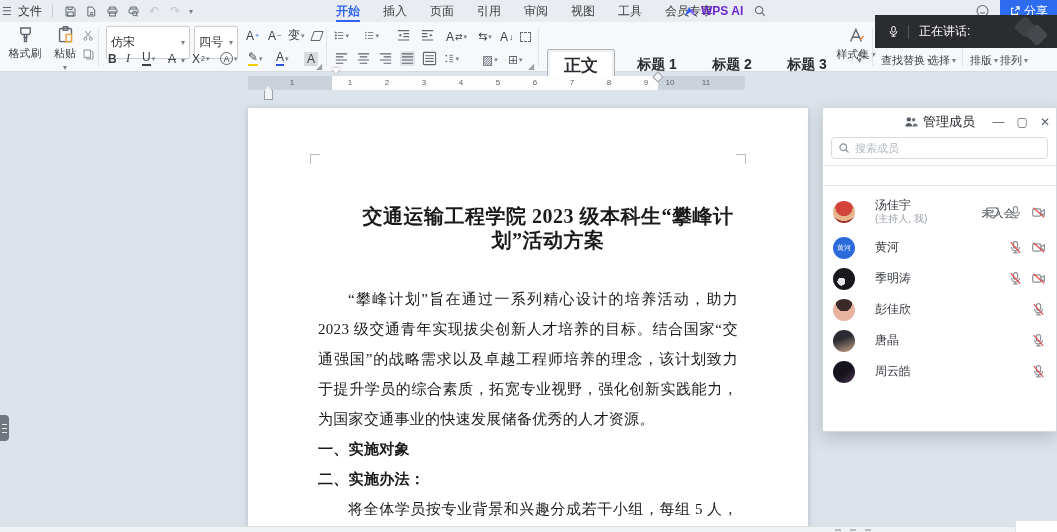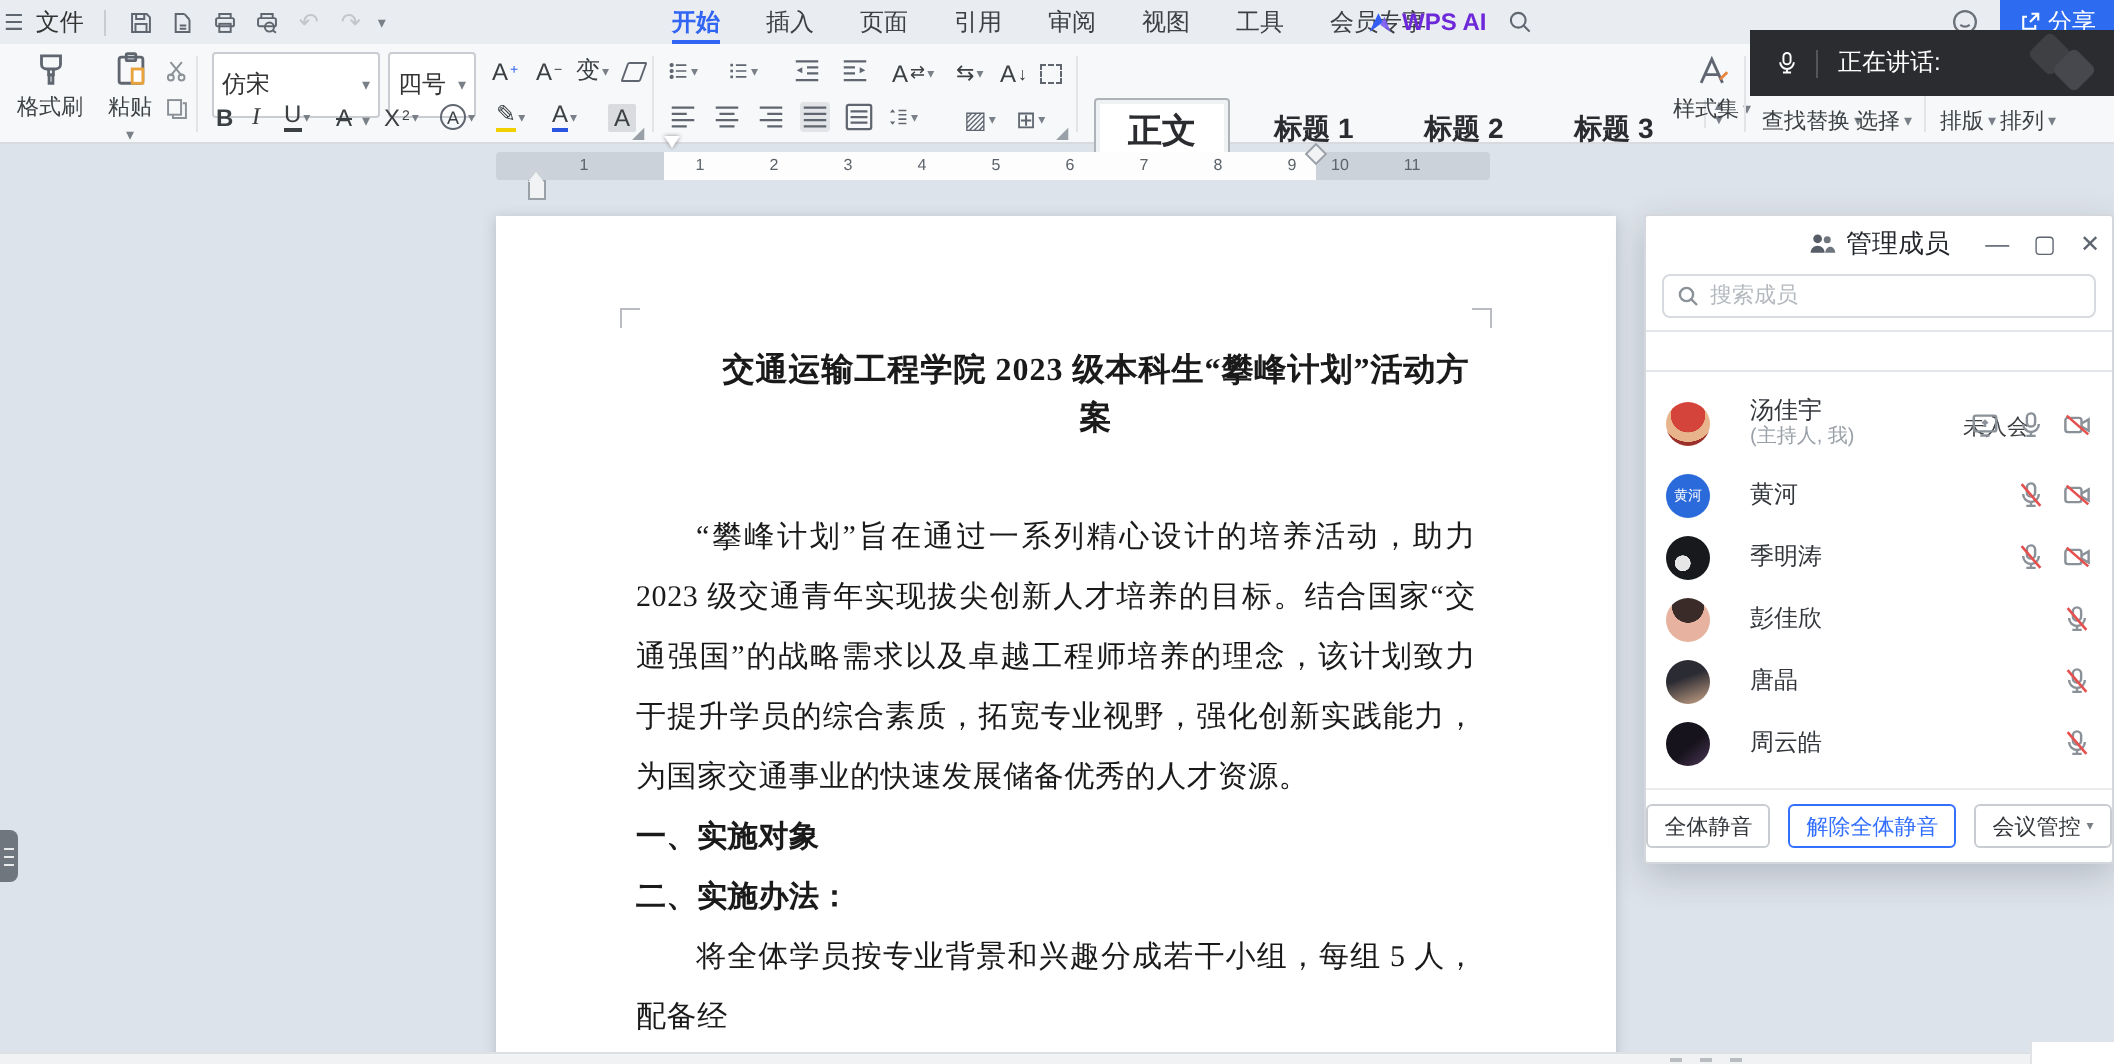--- a/index.html
+++ b/index.html
@@ -70,21 +70,21 @@
   .m-left { left:264px; top:90px; width:9px; height:10px; background:#f2f3f5; border:1px solid #9aa0a8; }
   .m-left::before { content:""; position:absolute; left:-1px; top:-5px; border-left:4.5px solid transparent; border-right:4.5px solid transparent; border-bottom:5px solid #f2f3f5; }
   .m-right { left:654px; top:73px; width:8px; height:8px; background:#f2f3f5; border:1px solid #9aa0a8; transform:rotate(45deg); }
 
   
   .page { position:absolute; left:248px; top:108px; width:560px; height:424px; background:#fff; box-shadow:0 1px 6px rgba(60,70,90,.25); z-index:1; }
   .cropmark { position:absolute; width:10px; height:10px; border-color:#b9bdc2; }
   .cm-tl { left:62px; top:46px; border-left:1px solid #b9bdc2; border-top:1px solid #b9bdc2; }
   .cm-tr { right:62px; top:46px; border-right:1px solid #b9bdc2; border-top:1px solid #b9bdc2; }
   .doc-body { margin:0 70px; font-family:"Liberation Serif","DejaVu Serif",serif; color:#1a1a1a; }
-  .doc-title { padding-top:66px; text-align:center; font-size:16px; font-weight:bold; letter-spacing:.5px; line-height:24px;margin-left:40px; }
+  .doc-title { padding-top:96px; text-align:center; font-size:20px; font-weight:bold; letter-spacing:.5px; line-height:24px;margin-left:40px; }
   .doc-block { font-size:15px; line-height:30px; text-align:justify; letter-spacing:.3px; }
   .doc-block.paragraph { text-indent:2em; }
   .doc-block.heading { font-weight:bold; }
   .doc-block:first-of-type { margin-top:32px; }
 
   
   .left-handle { position:absolute; left:0; top:415px; width:9px; height:26px; background:#6f767e; border-radius:0 4px 4px 0; z-index:2; display:flex; flex-direction:column; justify-content:center; gap:3px; padding-left:2px; }
   .left-handle i { width:5px; height:1px; background:#e8eaec; }
 
   
@@ -600,28 +600,20 @@
       <span class="m-icons">
         <svg viewBox="0 0 16 16" fill="none" stroke="#8b9198" stroke-width="1.3">
             <rect x="5.8" y="1.8" width="4.4" height="7" rx="2.2"></rect>
             <path d="M3.8 7.5a4.2 4.2 0 0 0 8.4 0M8 11.8v2M5.5 13.8h5"></path>
             <path d="M3 2.2 13 13.8" stroke="#e5504f" stroke-width="1.4"></path>
           </svg>
       </span>
     </div>
   </div>
 
-  <div class="p-footer">
-    <button class="p-btn">全体静音</button>
-    <button class="p-btn blue">解除全体静音</button>
-    <button class="p-btn">
-      <span>会议管控</span>
-        <span class="caret">▾</span>
-    </button>
-  </div>
 </div>
 
 <div class="bottom-strip">
   <span class="marks">
       <i></i>
       <i></i>
       <i></i>
     </span>
   <span class="corner"></span>
 </div>

